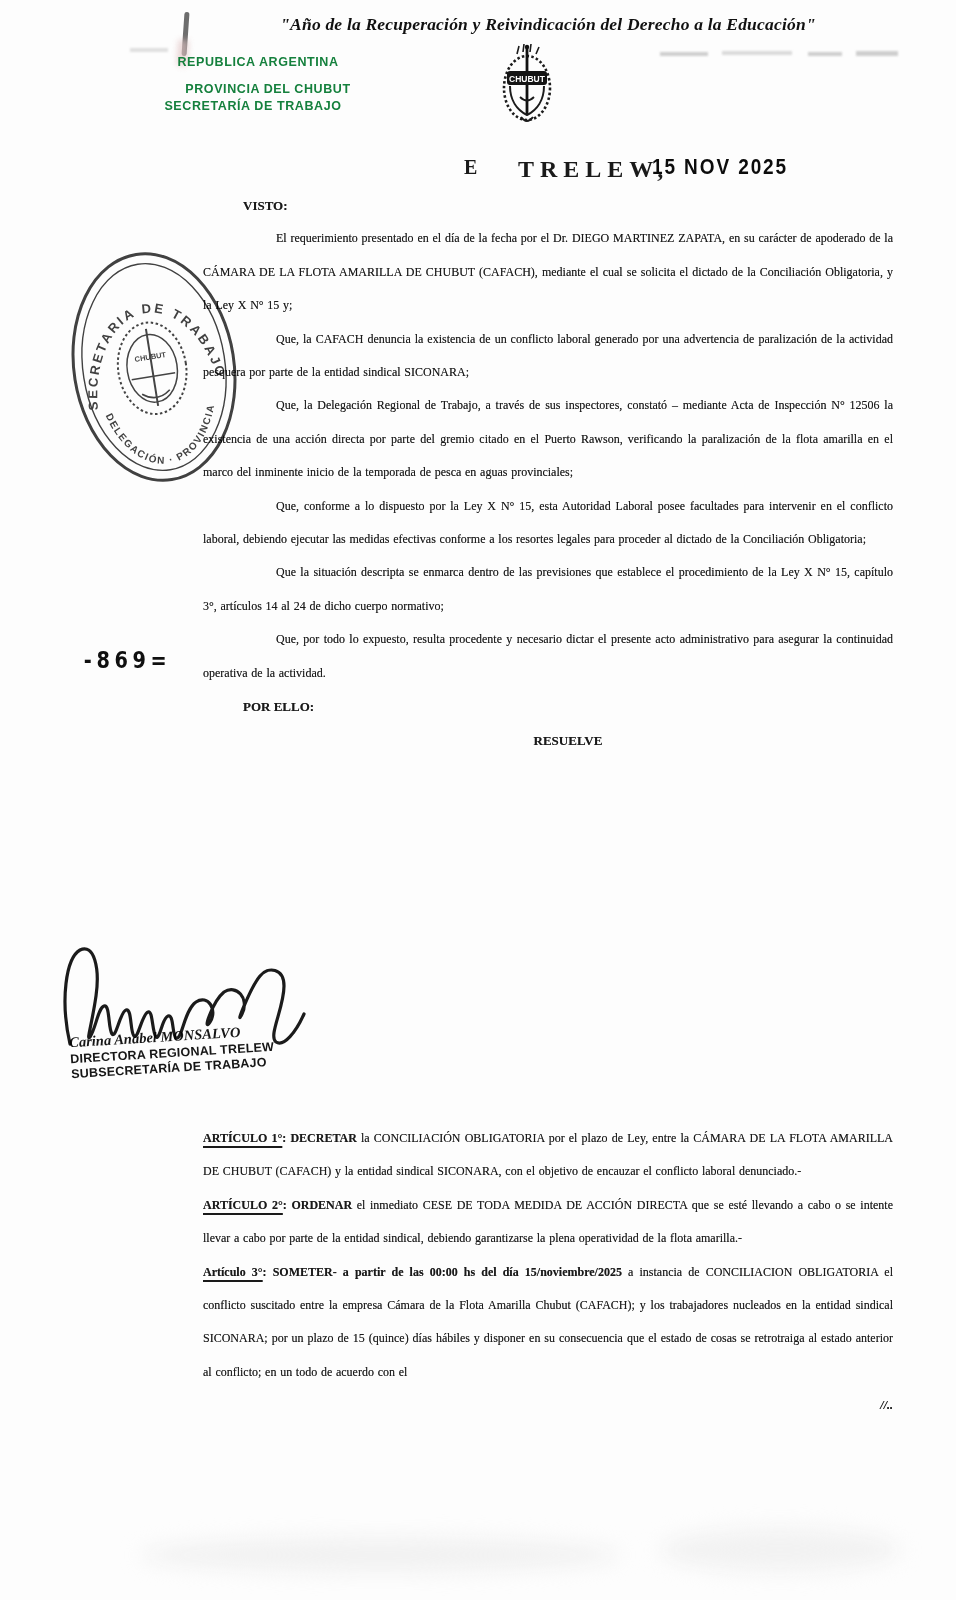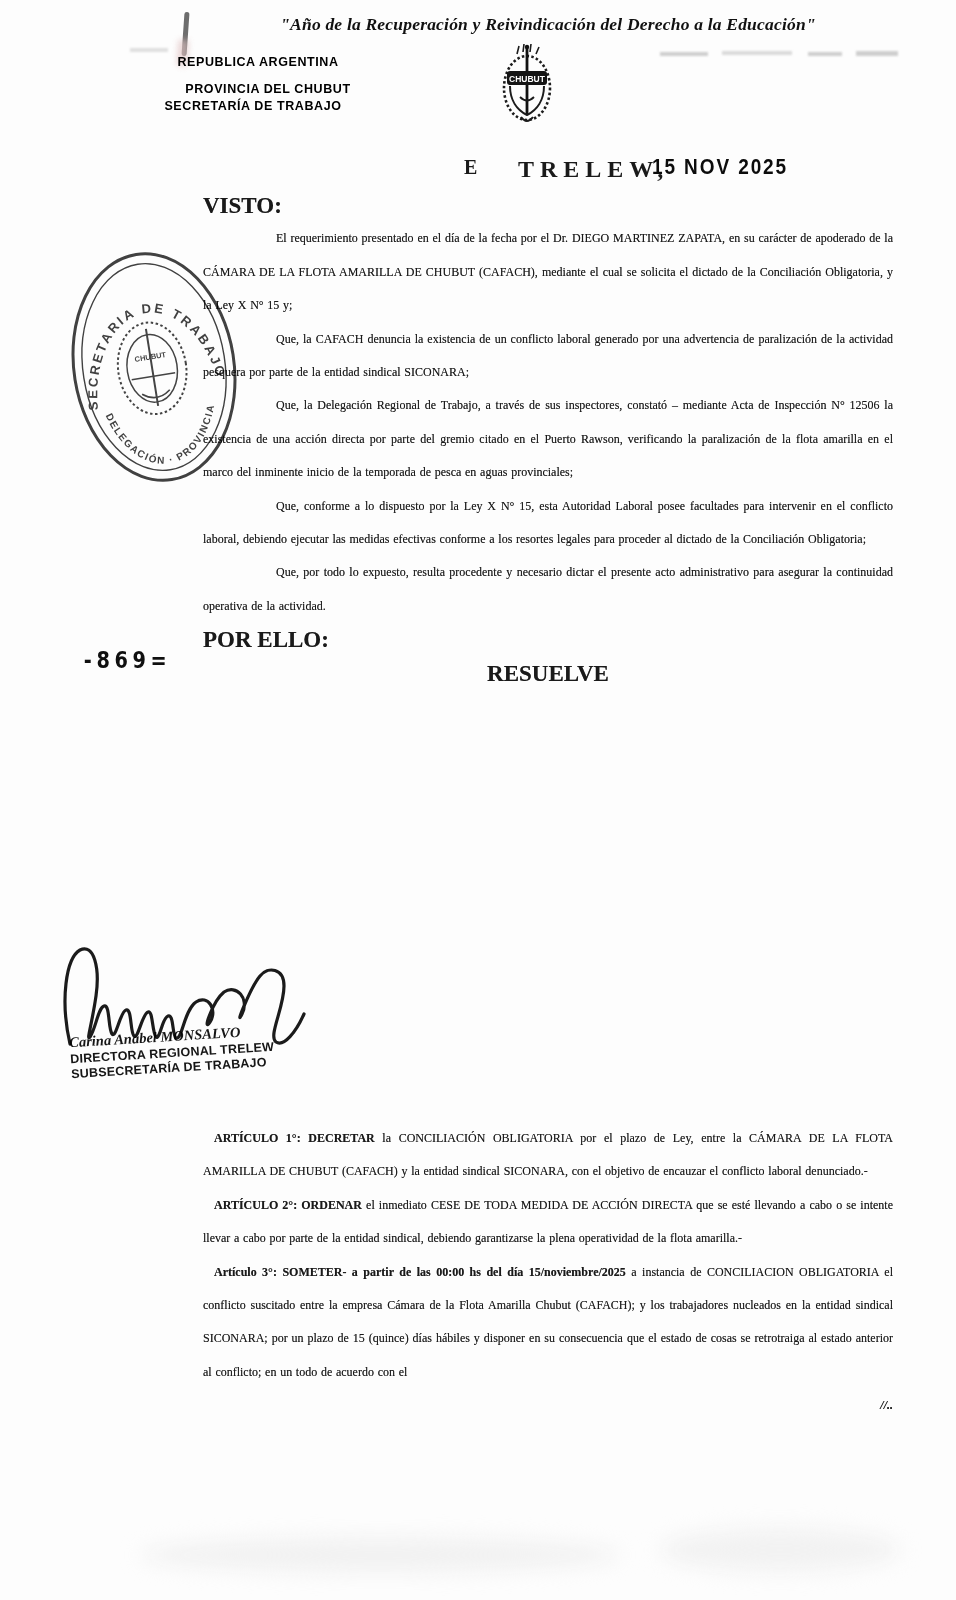--- a/index.html
+++ b/index.html
@@ -3,35 +3,35 @@
 <meta charset="utf-8">
 <style>
   html,body{margin:0;padding:0;background:#e8e8e8;}
   #page{position:relative;width:956px;height:1600px;margin:0 auto;background:#fdfdfd;overflow:hidden;
         font-family:"Liberation Serif", serif;color:#1a1a1a;}
   .abs{position:absolute;}
   
   .quote{top:14px;left:203px;width:690px;text-align:center;font-size:17.5px;font-weight:bold;font-style:italic;
          letter-spacing:.2px;color:#111;}
   .lh-line{font-family:"Liberation Sans", sans-serif;font-weight:bold;font-size:12.5px;letter-spacing:.6px;
-           color:#000000;transform:translateX(-50%);white-space:nowrap;}
+           color:#15803d;transform:translateX(-50%);white-space:nowrap;}
   
   .dl-e{top:156px;left:464px;font-size:20px;font-weight:bold;}
   .dl-city{top:156px;left:518px;font-size:24px;font-weight:bold;letter-spacing:6px;white-space:nowrap;}
   .dl-date{top:154px;left:652px;font-family:"Liberation Sans", sans-serif;font-weight:bold;font-size:20px;
            letter-spacing:2px;transform:scale(.95,1.12);transform-origin:left top;color:#0c0c0c;white-space:nowrap;}
   
   .colA{top:189px;left:203px;width:690px;z-index:1;}
   .colB{top:1122px;left:203px;width:690px;z-index:1;}
   .doc p,.doc h3{margin:0;font-size:12px;line-height:33.4px;text-shadow:0 0 .5px rgba(0,0,0,.5);}
-  .doc h3{font-size:23px;font-weight:bold;}
+  .doc h3{font-size:13px;font-weight:bold;margin-left:40px;}
   .par{text-align:justify;word-spacing:.06em;}
   .indent{text-indent:73px;}
   .b{font-weight:bold;}
-  .u{text-decoration-thickness:2px;text-underline-offset:4px;margin-left:11px;}
+  .u{text-decoration:underline;text-decoration-thickness:2px;text-underline-offset:4px;}
   .center{text-align:center;}
   .resolve-gap{margin-top:0;}
   .cont-mark{text-align:right;font-style:italic;font-weight:bold;}
   
   .margin-num{top:648px;left:80px;font-family:"DejaVu Sans", sans-serif;font-weight:bold;font-size:21px;
               letter-spacing:5px;color:#101010;transform:scale(.92,1.08);white-space:nowrap;}
   
   .seal{top:246px;left:68px;z-index:2;transform:rotate(-9deg);opacity:.88;mix-blend-mode:multiply;}
   .arms{top:42px;left:500px;}
   .sig{top:940px;left:56px;z-index:2;mix-blend-mode:multiply;}
@@ -104,20 +104,21 @@
     <line x1="62" y1="130" x2="106" y2="130" stroke="#2a2a2a" stroke-width="1.5"></line>
     <path d="M70,146 Q84,157 98,146" fill="none" stroke="#2a2a2a" stroke-width="1.6"></path>
   </svg>
 
   <div class="abs doc colA">
     <h3>VISTO:</h3>
     <p class="par indent">El requerimiento presentado en el día de la fecha por el Dr. DIEGO MARTINEZ ZAPATA, en su carácter de apoderado de la CÁMARA DE LA FLOTA AMARILLA DE CHUBUT (CAFACH), mediante el cual se solicita el dictado de la Conciliación Obligatoria, y la Ley X N° 15 y;</p>
     <p class="par indent">Que, la CAFACH denuncia la existencia de un conflicto laboral generado por una advertencia de paralización de la actividad pesquera por parte de la entidad sindical SICONARA;</p>
     <p class="par indent">Que, la Delegación Regional de Trabajo, a través de sus inspectores, constató – mediante Acta de Inspección N° 12506 la existencia de una acción directa por parte del gremio citado en el Puerto Rawson, verificando la paralización de la flota amarilla en el marco del inminente inicio de la temporada de pesca en aguas provinciales;</p>
     <p class="par indent">Que, conforme a lo dispuesto por la Ley X N° 15, esta Autoridad Laboral posee facultades para intervenir en el conflicto laboral, debiendo ejecutar las medidas efectivas conforme a los resortes legales para proceder al dictado de la Conciliación Obligatoria;</p>
+    <p class="par indent">Que la situación descripta se enmarca dentro  de las previsiones que establece el procedimiento de   la Ley X   N° 15, capítulo 3°, artículos 14 al 24 de dicho cuerpo normativo;</p>
     <p class="par indent">Que, por todo lo expuesto, resulta procedente y necesario dictar el presente acto administrativo para asegurar la continuidad operativa de la actividad.</p>
     <h3>POR ELLO:</h3>
     <h3 class="center">RESUELVE</h3>
   </div>
 
   <div class="abs doc colB">
     <p class="par"><span class="b u">ARTÍCULO 1°</span><span class="b">: </span><span class="b">DECRETAR</span><span> la CONCILIACIÓN OBLIGATORIA por el plazo de Ley, entre la CÁMARA DE LA FLOTA AMARILLA DE CHUBUT (CAFACH) y la entidad sindical SICONARA,  con el objetivo de encauzar el conflicto laboral denunciado.-</span></p>
     <p class="par"><span class="b u">ARTÍCULO 2°</span><span class="b">: </span><span class="b">ORDENAR</span><span> el inmediato CESE DE TODA MEDIDA DE ACCIÓN DIRECTA que se esté llevando a cabo o se intente llevar a cabo por parte de la entidad sindical, debiendo garantizarse la plena operatividad de la flota amarilla.-</span></p>
     <p class="par"><span class="b u">Artículo 3°</span><span class="b">: </span><span class="b">SOMETER- a partir de  las 00:00 hs del día 15/noviembre/2025</span><span> a instancia de CONCILIACION OBLIGATORIA  el conflicto suscitado entre la empresa Cámara de la Flota Amarilla Chubut (CAFACH); y los trabajadores nucleados en la entidad sindical SICONARA; por un plazo de 15 (quince) días hábiles y disponer en su consecuencia que el estado de cosas se retrotraiga al estado anterior al conflicto; en un todo de acuerdo con el</span></p>
     <p class="cont-mark">//..</p>

